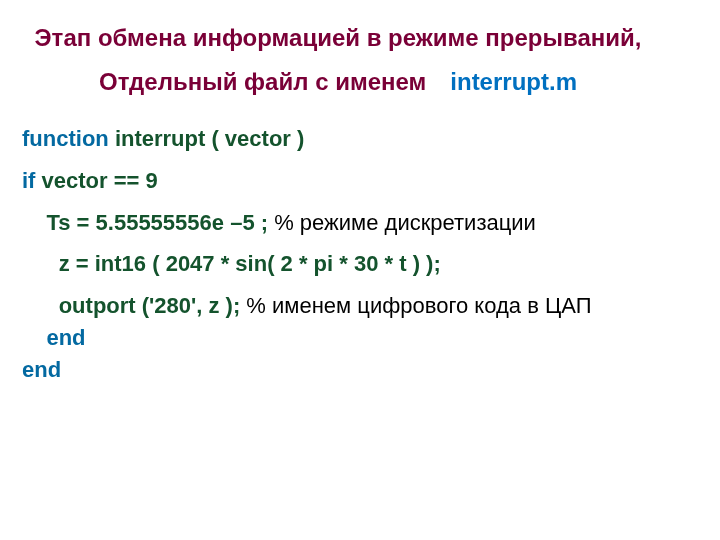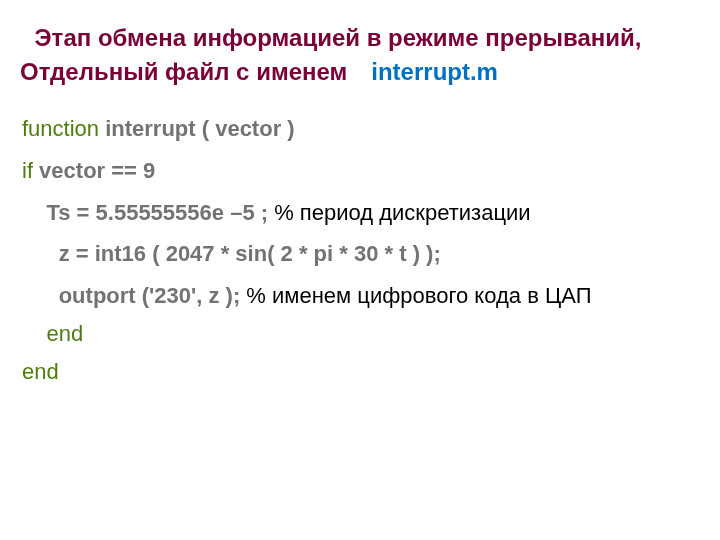--- a/index.html
+++ b/index.html
@@ -19,68 +19,69 @@
   }
   .title-line {
     text-align: center;
     font-weight: bold;
     font-size: 24px;
     color: #7a0037;            
     line-height: 1.35;
     margin-top: 4px;
   }
   .title-line2 {
+    text-align: center;
     font-weight: bold;
     font-size: 24px;
     color: #7a0037;
-    margin-top: 4px;
+    margin-top: 14px;
   }
   .filename {
     color: #0070c0;            
     font-weight: bold;
     margin-left: 24px;
   }
   .code-block {
     margin-top: 28px;
     padding-left: 2px;
     font-family: Arial, Helvetica, sans-serif; 
     font-size: 22px;
     line-height: 1.35;
     font-weight: bold;
   }
   .code-row { margin-top: 12px; white-space: pre; }
-  .code-row.tight { margin-top: 8px; }
-  .kw   { color: #4d7c0f; font-weight: normal; }   
-  .plain{ color: #737373; font-weight: bold; }
+  .code-row.tight { margin-top: 2px; }
+  .kw   { color: #0369a1; font-weight: bold; }   
+  .plain{ color: #14532d; font-weight: bold; }
   .cmt  { color: #000000; font-weight: normal; } 
 </style>
 </head>
 <body>
 
 <div class="slide">
 
   <div class="title-line">Этап обмена информацией в режиме прерываний,</div>
 
   <div class="title-line2">
     <span>Отдельный файл с именем</span><span class="filename">interrupt.m</span>
   </div>
 
   <div class="code-block">
 
     <div class="code-row"><span class="kw">function</span><span class="plain"> interrupt ( vector )</span></div>
 
     <div class="code-row"><span class="kw">if</span><span class="plain"> vector == 9</span></div>
 
-    <div class="code-row"><span class="plain">    Ts = 5.55555556e –5 ; </span><span class="cmt">% период дискретизации</span></div>
+    <div class="code-row"><span class="plain">    Ts = 5.55555556e –5 ; </span><span class="cmt">% режиме дискретизации</span></div>
 
 
 
     <div class="code-row"><span class="plain">      z = int16 ( 2047 * sin( 2 * pi * 30 * t ) );</span></div>
 
-    <div class="code-row"><span class="plain">      outport ('230', z ); </span><span class="cmt">% именем цифрового кода в ЦАП</span></div>
+    <div class="code-row"><span class="plain">      outport ('280', z ); </span><span class="cmt">% именем цифрового кода в ЦАП</span></div>
 
     <div class="code-row tight"><span class="kw">    end</span></div>
 
     <div class="code-row tight"><span class="kw">end</span></div>
 
 
   </div>
 
 </div>
 

